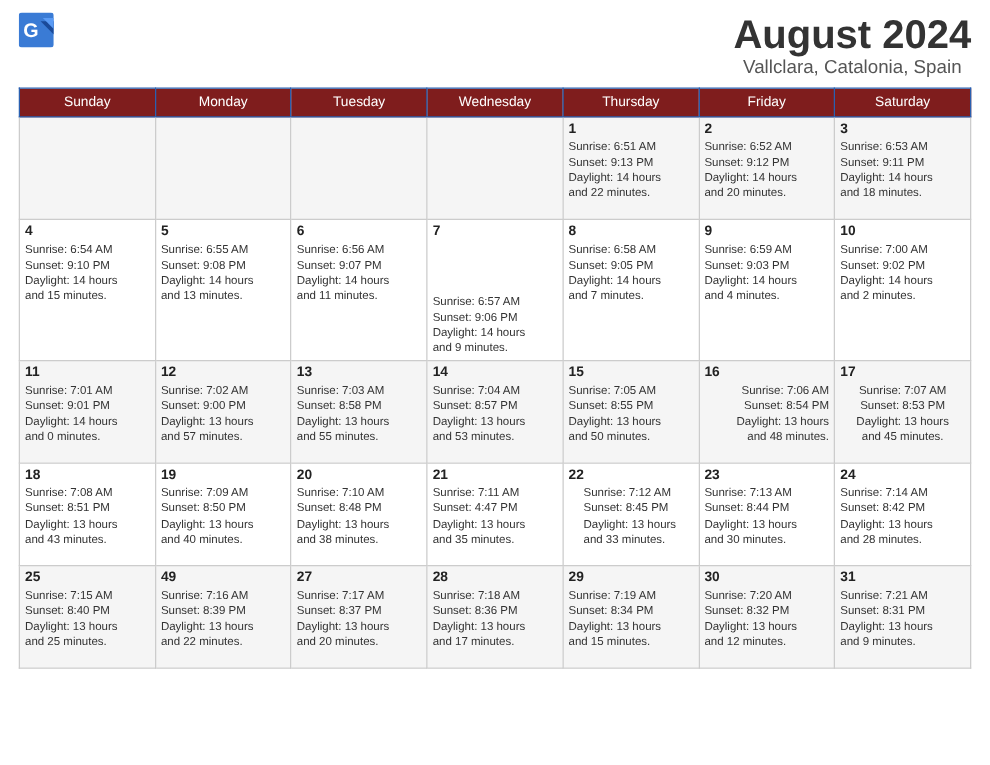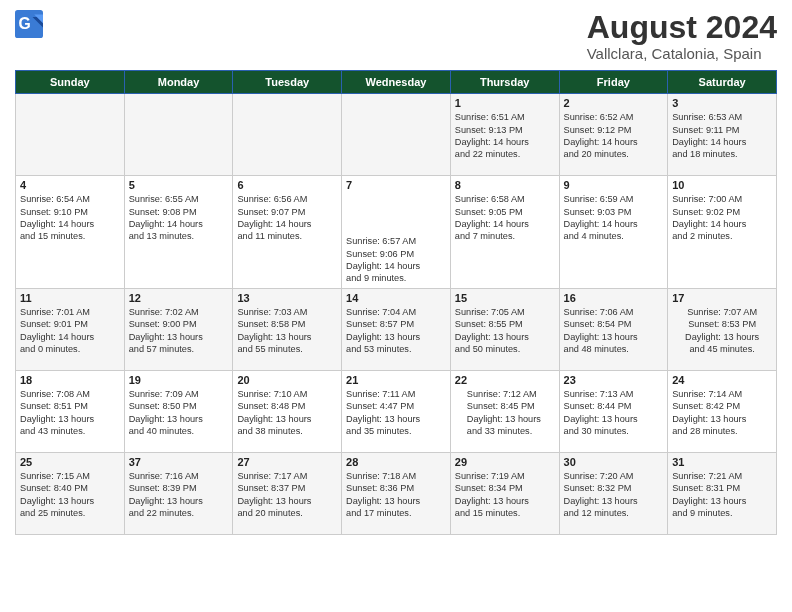--- a/index.html
+++ b/index.html
@@ -33,44 +33,44 @@
       line-height: 1.1;
     }
     .logo-text span {
       color: #3a7bd5;
     }
     .logo-icon {
       width: 28px;
       height: 28px;
     }
     .title-block {
-      text-align: left;
+      text-align: center;
     }
     .main-title {
       font-size: 32px;
       font-weight: bold;
       color: #333;
       line-height: 1.1;
     }
     .subtitle {
       font-size: 15px;
       color: #555;
     }
     table {
       width: 100%;
       border-collapse: collapse;
       font-size: 10px;
     }
     thead tr th {
-      background-color: #14532d;
+      background-color: #7f1d1d;
       color: #fff;
       text-align: center;
       padding: 5px 3px;
       font-size: 11px;
-      font-weight: bold;
+      font-weight: normal;
       border: 1px solid #2a60b0;
     }
     tbody tr td {
       border: 1px solid #ccc;
       vertical-align: top;
       padding: 3px 4px;
       width: calc(100% / 7);
       height: 82px;
     }
     tbody tr:nth-child(odd) td {
@@ -233,21 +233,21 @@
           </td>
           <td>
             <span class="day-num">15</span>
             <div class="day-info" style="white-space: pre-line;">Sunrise: 7:05 AM
 Sunset: 8:55 PM
 Daylight: 13 hours
 and 50 minutes.</div>
           </td>
           <td>
             <span class="day-num">16</span>
-            <div class="day-info" style="white-space: pre-line;">Sunrise: 7:06 AM
+            <div class="day-info" style="white-space: pre-line; text-align: right;">Sunrise: 7:06 AM
 Sunset: 8:54 PM
 Daylight: 13 hours
 and 48 minutes.</div>
           </td>
           <td>
             <span class="day-num">17</span>
             <div class="day-info" style="white-space: pre-line; text-align: center;">Sunrise: 7:07 AM
 Sunset: 8:53 PM
 Daylight: 13 hours
 and 45 minutes.</div>
@@ -306,21 +306,21 @@
         </tr>
         <tr>
           <td>
             <span class="day-num">25</span>
             <div class="day-info" style="white-space: pre-line;">Sunrise: 7:15 AM
 Sunset: 8:40 PM
 Daylight: 13 hours
 and 25 minutes.</div>
           </td>
           <td>
-            <span class="day-num">37</span>
+            <span class="day-num">49</span>
             <div class="day-info" style="white-space: pre-line;">Sunrise: 7:16 AM
 Sunset: 8:39 PM
 Daylight: 13 hours
 and 22 minutes.</div>
           </td>
           <td>
             <span class="day-num">27</span>
             <div class="day-info" style="white-space: pre-line;">Sunrise: 7:17 AM
 Sunset: 8:37 PM
 Daylight: 13 hours

